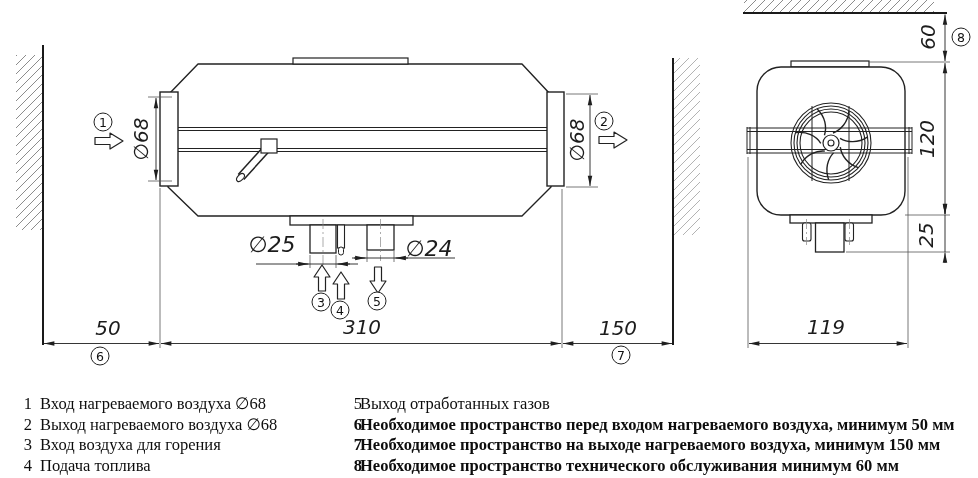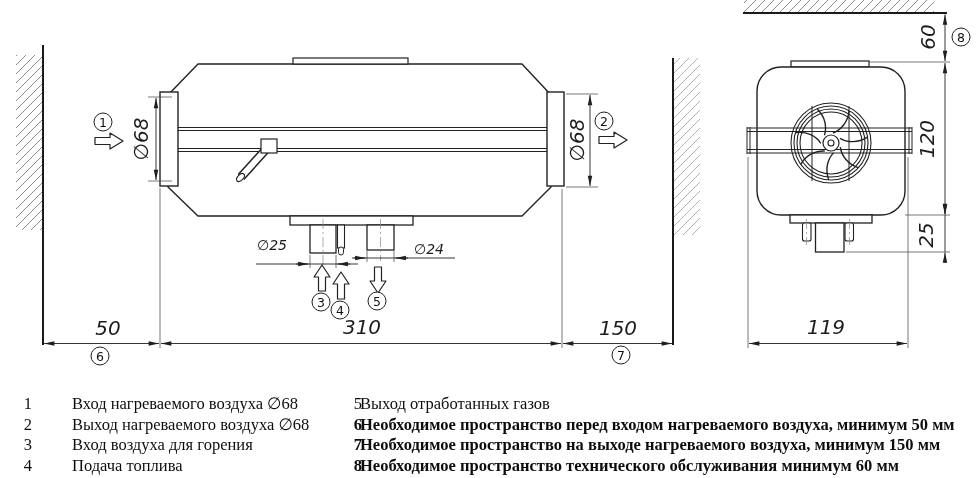--- a/index.html
+++ b/index.html
@@ -2,31 +2,31 @@
 <html><head>
 <meta charset="utf-8">
 <style>
   html,body{margin:0;padding:0;background:#fff;}
   #stage{position:relative;width:978px;height:478px;background:#fff;overflow:hidden;
          font-family:"Liberation Sans",sans-serif;}
   #drawing-svg{position:absolute;left:0;top:0;}
   .dim{position:absolute;font:italic 20px "DejaVu Sans",sans-serif;color:#1c1c1c;
        white-space:nowrap;transform:translate(-50%,-50%);line-height:1;}
   .dim.rot{transform:translate(-50%,-50%) rotate(-90deg);}
-  .dim.small{font-size:14px;}
+  .dim.small{font-size:22px;}
   .callout{position:absolute;width:19px;height:19px;border:1.4px solid #222;border-radius:50%;
            display:flex;align-items:center;justify-content:center;
            font:12.5px "DejaVu Sans",sans-serif;color:#111;background:#fff;
            transform:translate(-50%,-50%);box-sizing:border-box;}
   .legend-row{position:absolute;height:20px;font:16.5px "Liberation Serif",serif;color:#0d0d0d;
               white-space:nowrap;}
   .legend-row .num{position:absolute;left:0;width:14px;text-align:right;}
   .legend-row .txt{position:absolute;}
   .legend-row.b{font-weight:bold;}
-  .lcol .num{left:18px;} .lcol .txt{left:40px;margin-left:32px;}
+  .lcol .num{left:18px;} .lcol .txt{left:40px;}
   .rcol .num{left:348px;} .rcol .txt{left:360px;}
 </style>
 </head>
 <body>
 
 <div id="stage">
 
 <svg id="drawing-svg" width="978" height="390" viewBox="0 0 978 390">
   <defs>
     <marker id="dimArr" orient="auto-start-reverse" markerWidth="13" markerHeight="7" refX="12" refY="3.5">

